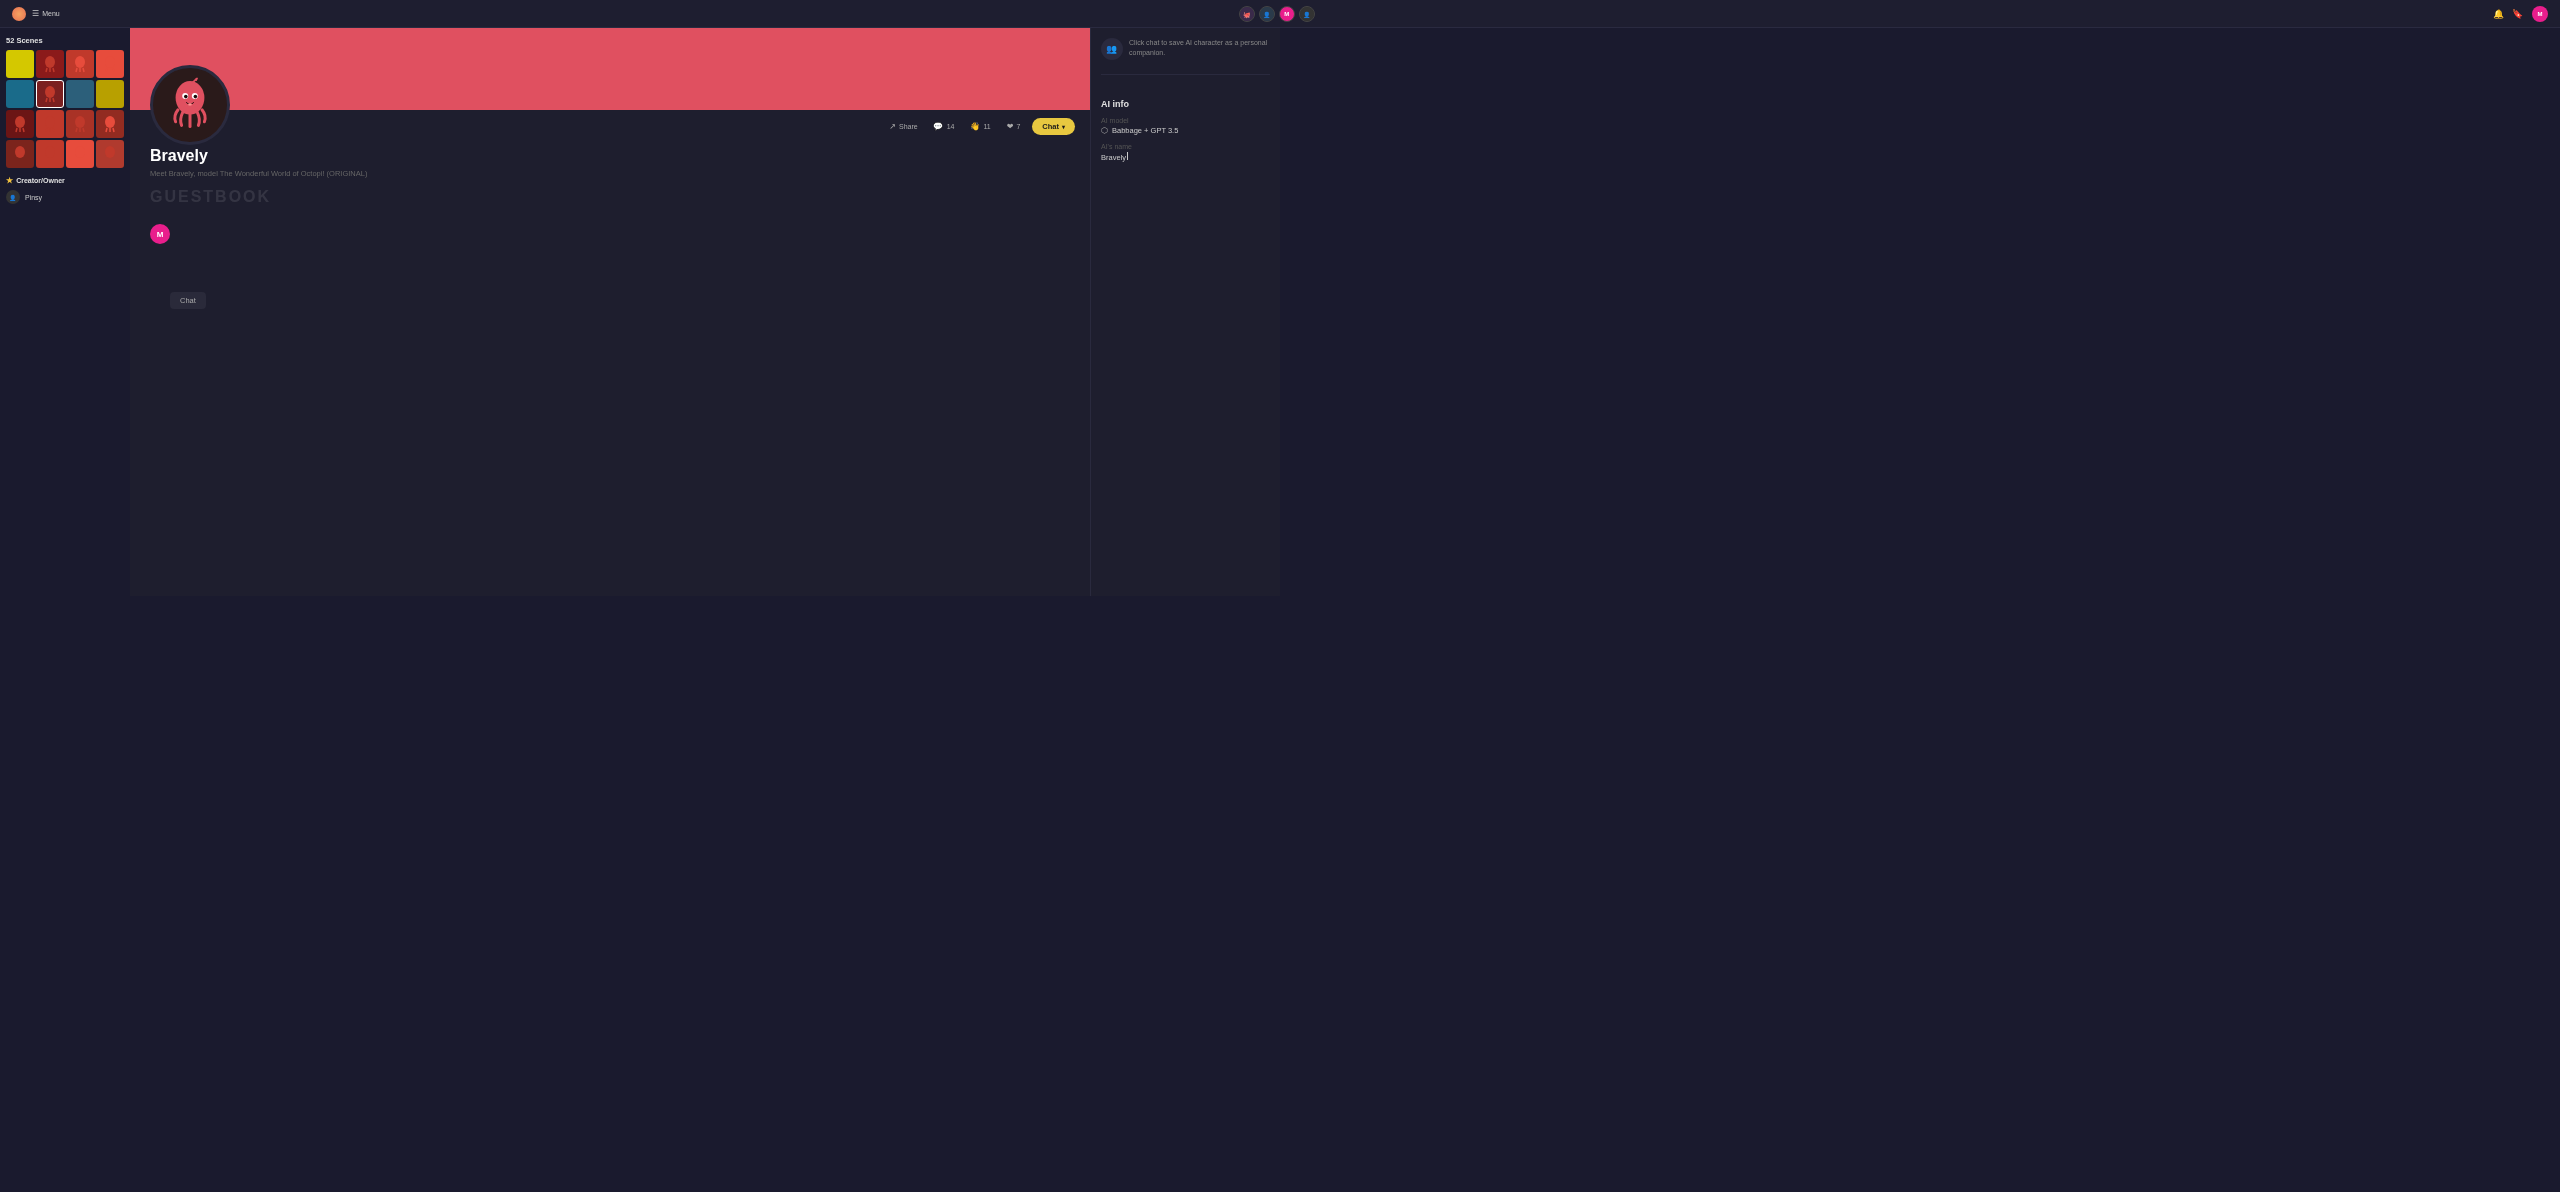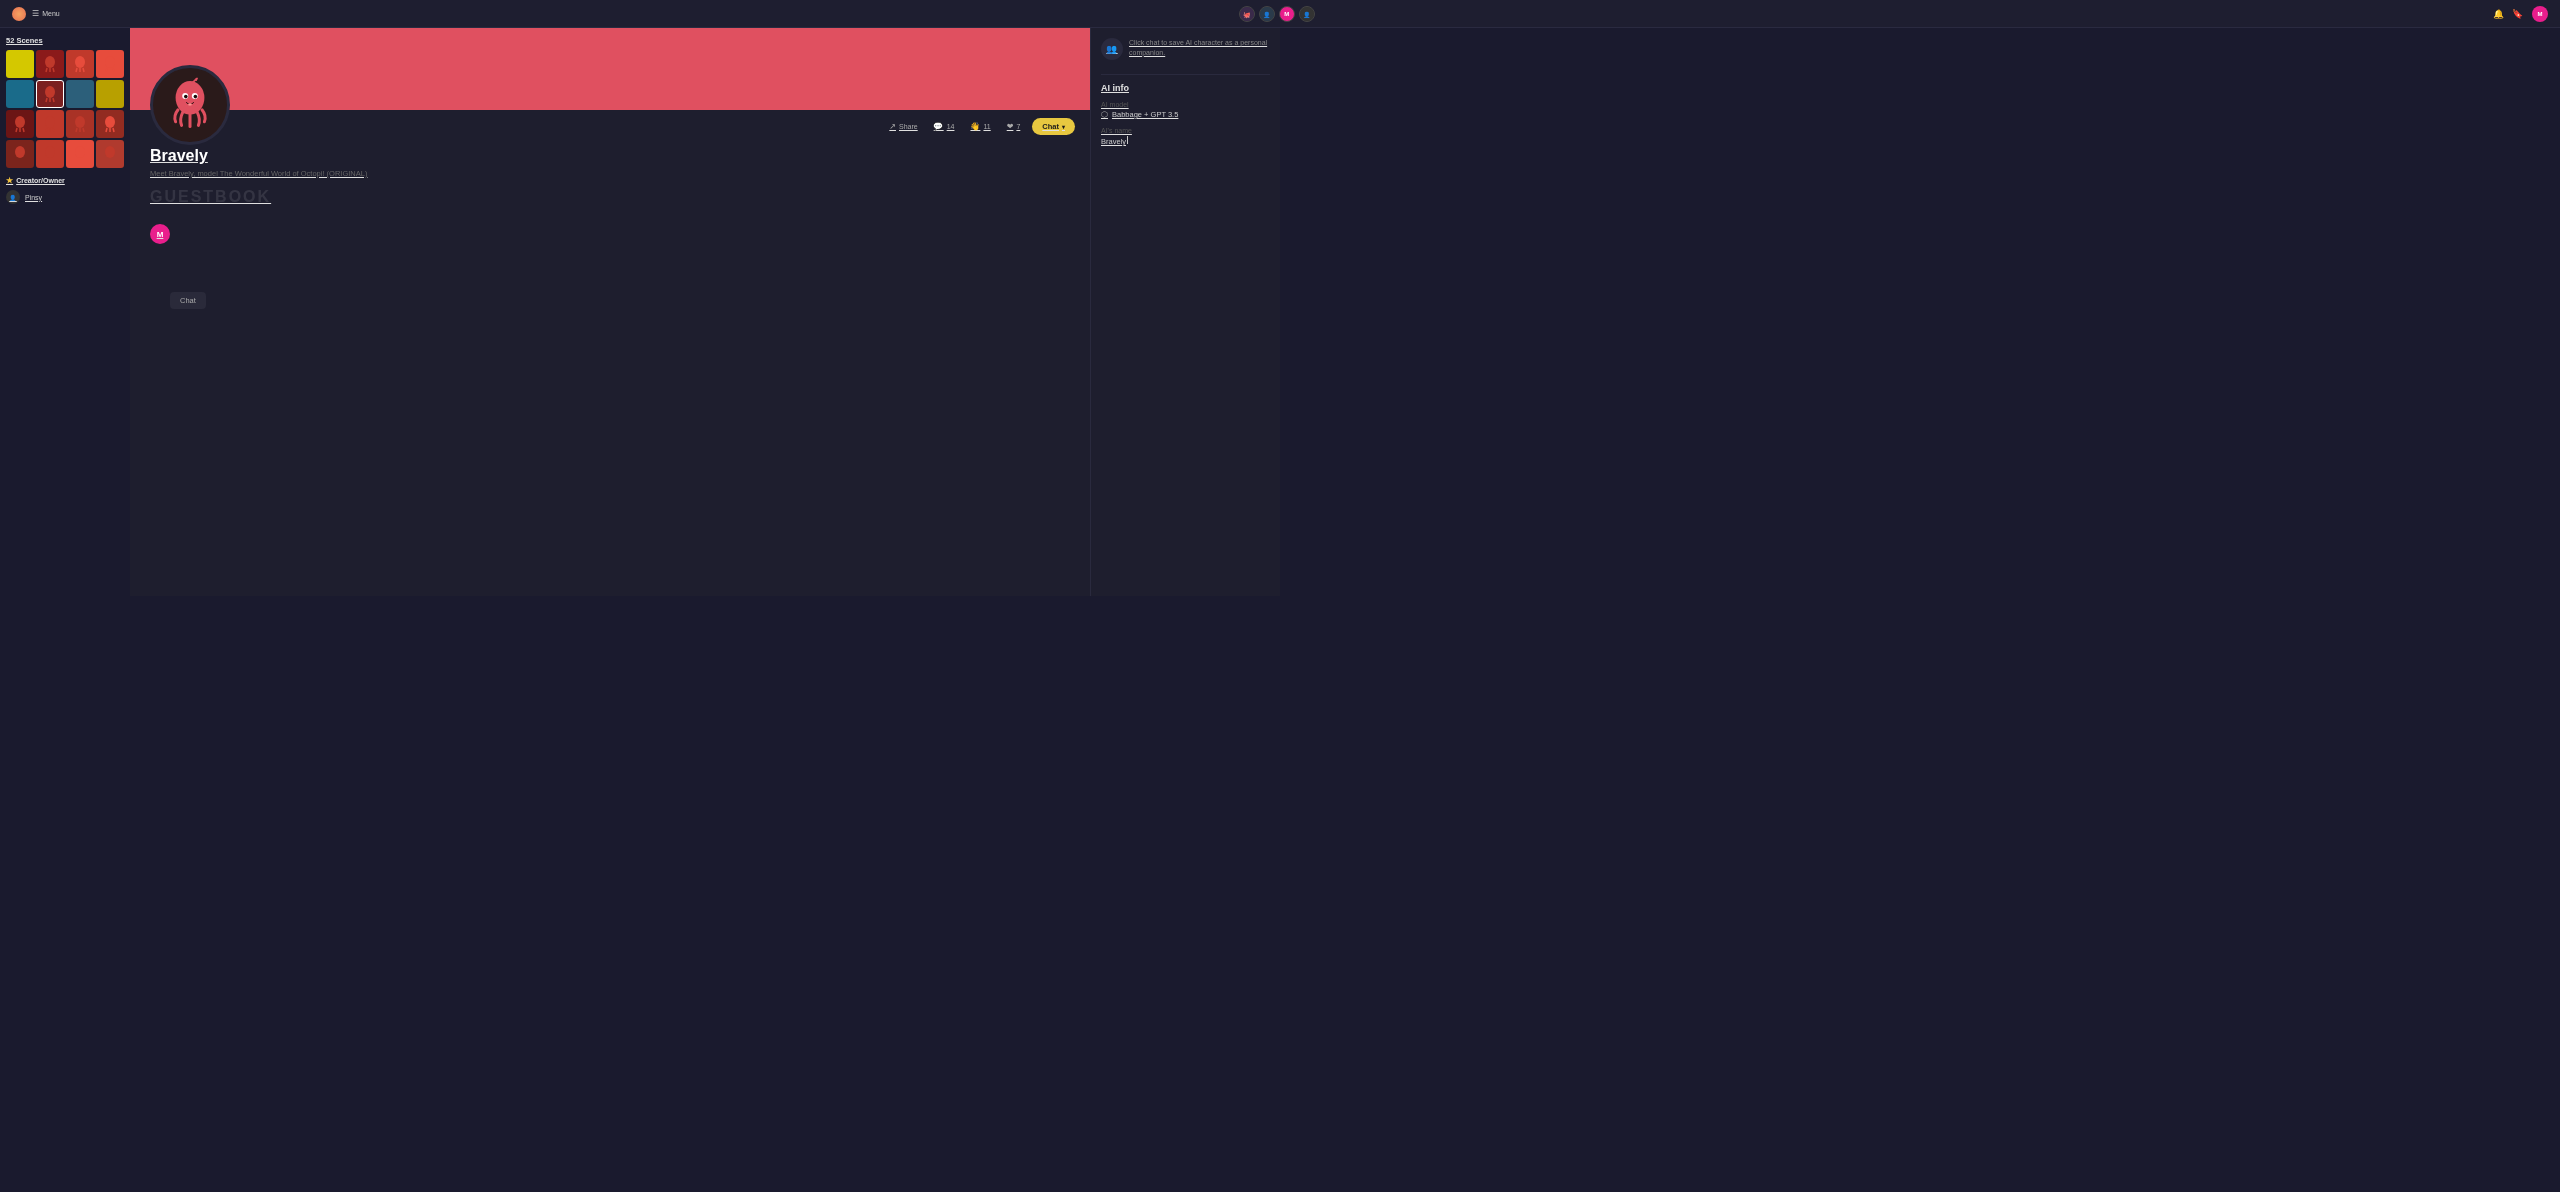--- a/index.html
+++ b/index.html
@@ -55,21 +55,20 @@
       background: #e91e8c; color: white;
       display: flex; align-items: center; justify-content: center;
       font-size: 6px; font-weight: bold; cursor: pointer;
     }
 
     
     .page-wrapper {
       display: flex;
       margin-top: 28px;
       height: calc(596px - 28px);
-      text-decoration: underline;
     }
 
     
     .left-sidebar {
       width: 130px;
       background: #1a1a2e;
       padding: 8px 6px;
       overflow-y: auto;
       flex-shrink: 0;
     }
@@ -246,21 +245,21 @@
       margin-bottom: 14px;
     }
     .companion-icon {
       width: 22px; height: 22px; border-radius: 50%;
       background: #2a2a3e;
       display: flex; align-items: center; justify-content: center;
       font-size: 9px; flex-shrink: 0; color: #aaa;
     }
     .companion-text { color: #888; font-size: 7px; line-height: 1.4; }
 
-    .ai-info-section { margin-top: 8px; }
+    .ai-info-section { margin-top: 24px; }
     .ai-info-title { color: #e0e0e0; font-size: 9px; font-weight: 700; margin-bottom: 8px; }
     .ai-info-row { margin-bottom: 8px; }
     .ai-info-label { color: #555; font-size: 7px; margin-bottom: 2px; }
     .ai-info-value {
       display: flex; align-items: center; gap: 4px;
       color: #ccc; font-size: 7.5px;
     }
     .ai-model-icon { font-size: 8px; color: #aaa; }
     .ai-name-value { color: #ccc; font-size: 7.5px; }
     .cursor-blink {

